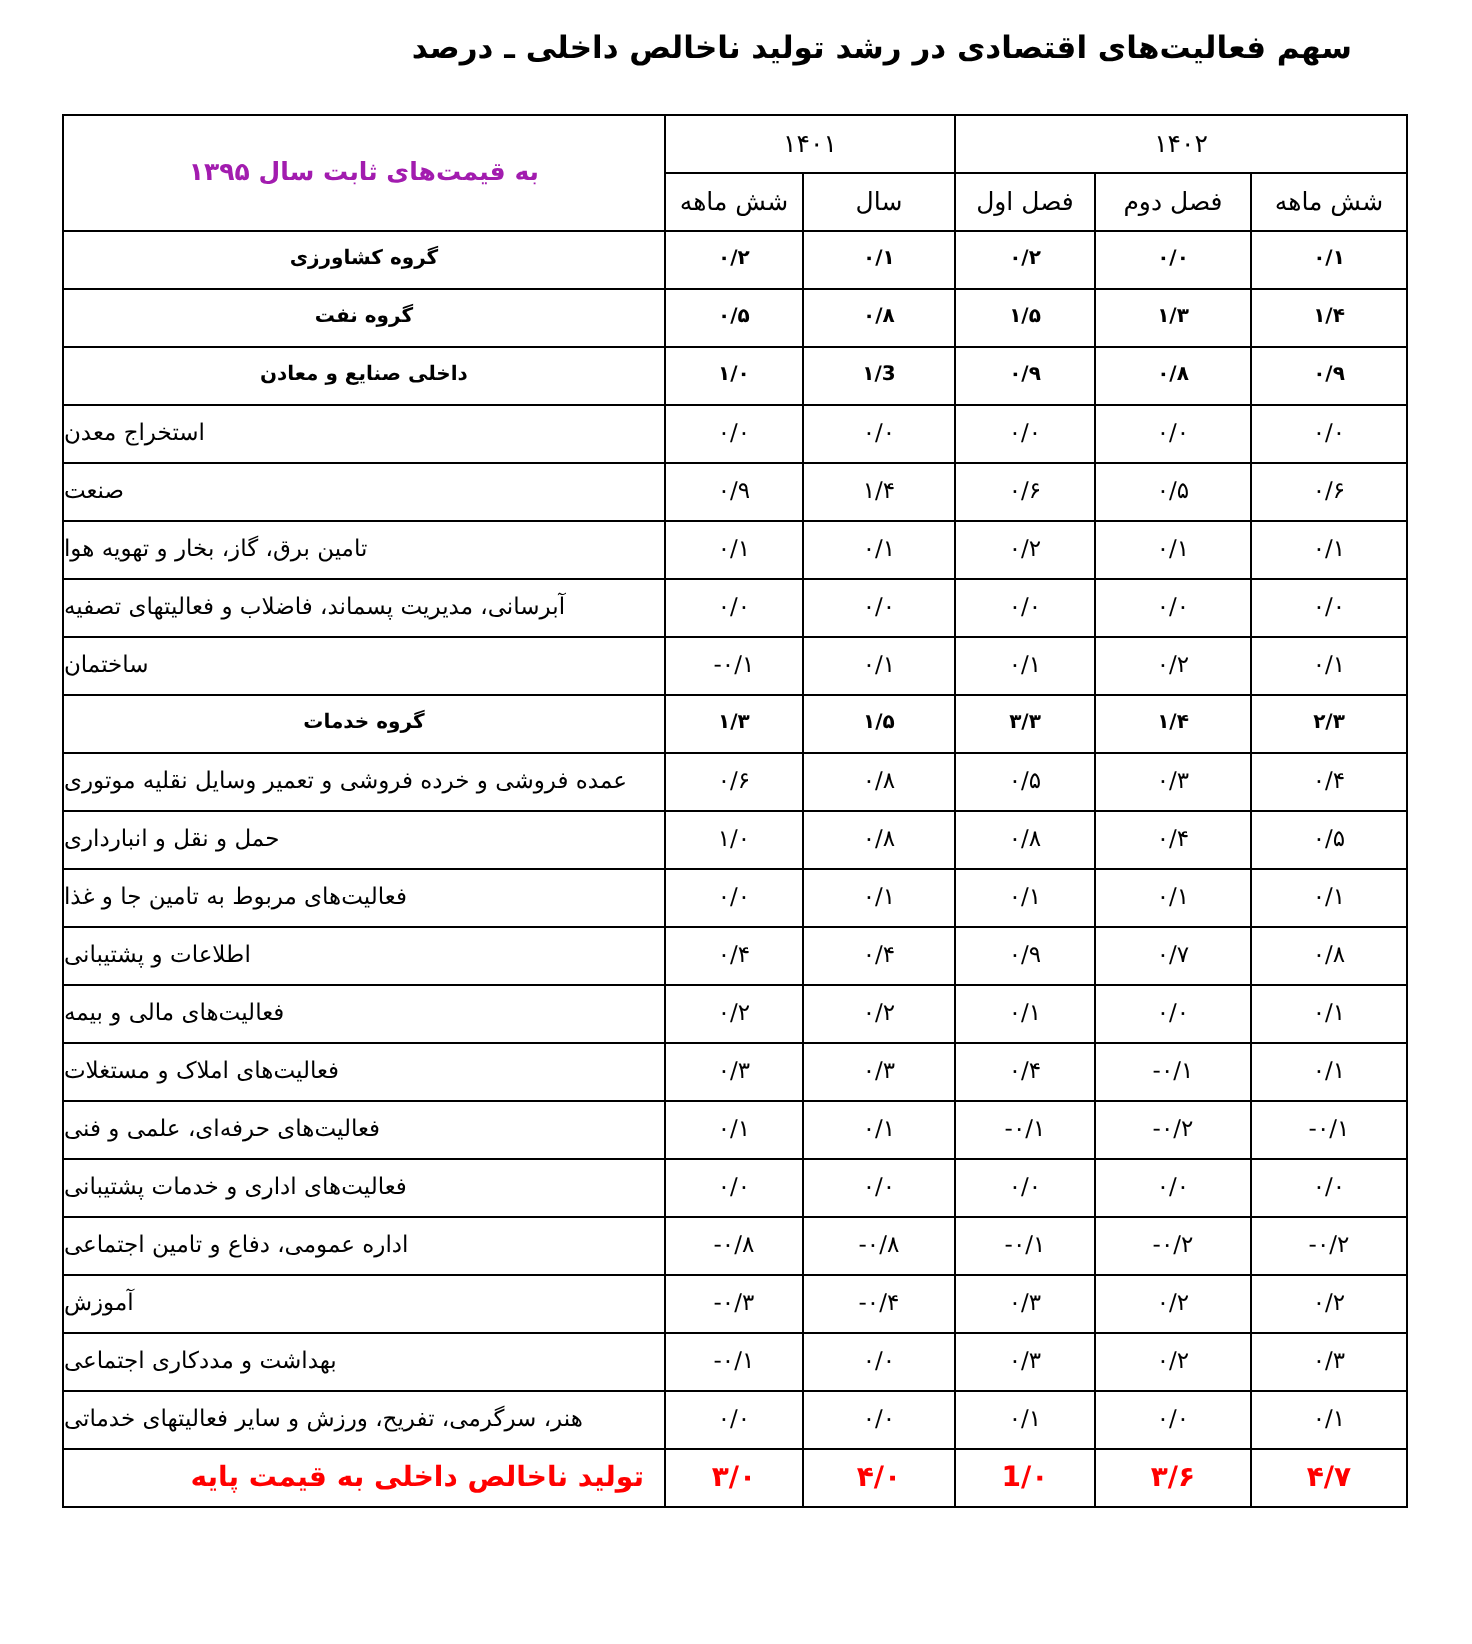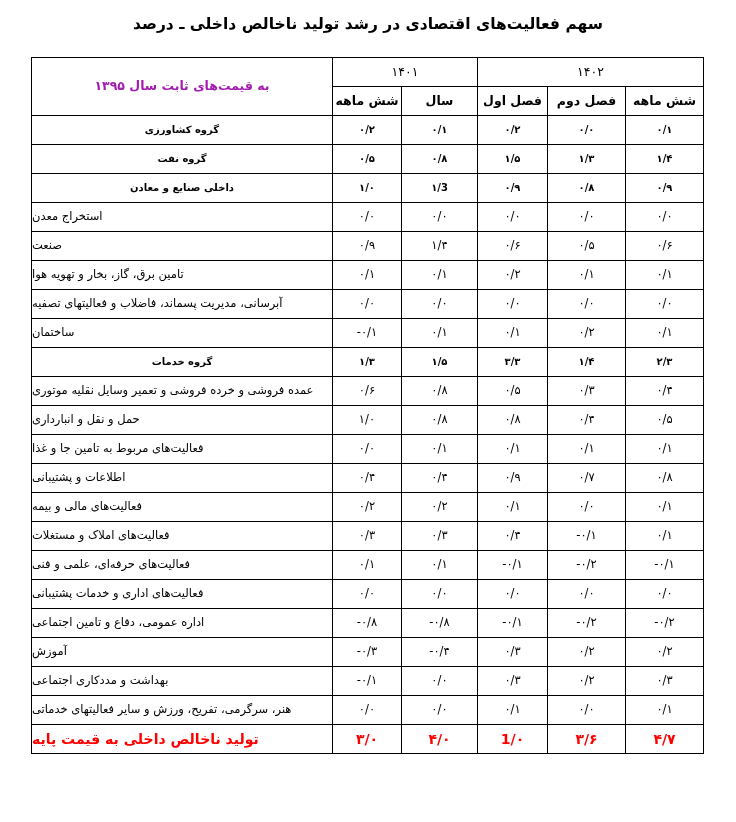--- a/index.html
+++ b/index.html
@@ -15,21 +15,21 @@
     color: #000000;
     overflow: hidden;
   }
   #page {
     position: relative;
     width: 736px;
     height: 822px;
     box-sizing: border-box;
   }
   #page-title {
-    text-align: center;
+    text-align: right;
     font-size: 15.5px;
     font-weight: bold;
     letter-spacing: 0;
     padding: 14px 60px 0 60px;
     line-height: 1.3;
     direction: rtl;
   }
   #table-wrap {
     position: absolute;
     left: 32px;
@@ -60,21 +60,21 @@
     line-height: 1.15;
   }
   th.yr-group {
     height: 32px;
     font-weight: normal;
     font-size: 13px;
     font-family: Liberation Serif, serif;
   }
   th.sub-head {
     height: 31px;
-    font-weight: bold;
+    font-weight: normal;
     font-size: 12.5px;
     border-radius: 11px;
   }
   th.note-cell {
     color: #a21caf;
     font-weight: bold;
     font-size: 13.5px;
     vertical-align: middle;
   }
   td.num {
@@ -104,21 +104,21 @@
     font-size: 11.5px;
     font-weight: normal;
   }
   tr.total td.num,
   tr.total td.label {
     color: #ff0000;
     font-weight: bold;
     font-size: 14px;
   }
   tr.total td.label {
-    text-align: left;
+    text-align: right;
     padding-right: 10px;
   }
 </style>
 </head>
 <body>
 
 <div id="page">
 
   <div id="page-title">سهم فعالیت‌های اقتصادی در رشد تولید ناخالص داخلی ـ درصد</div>
 

